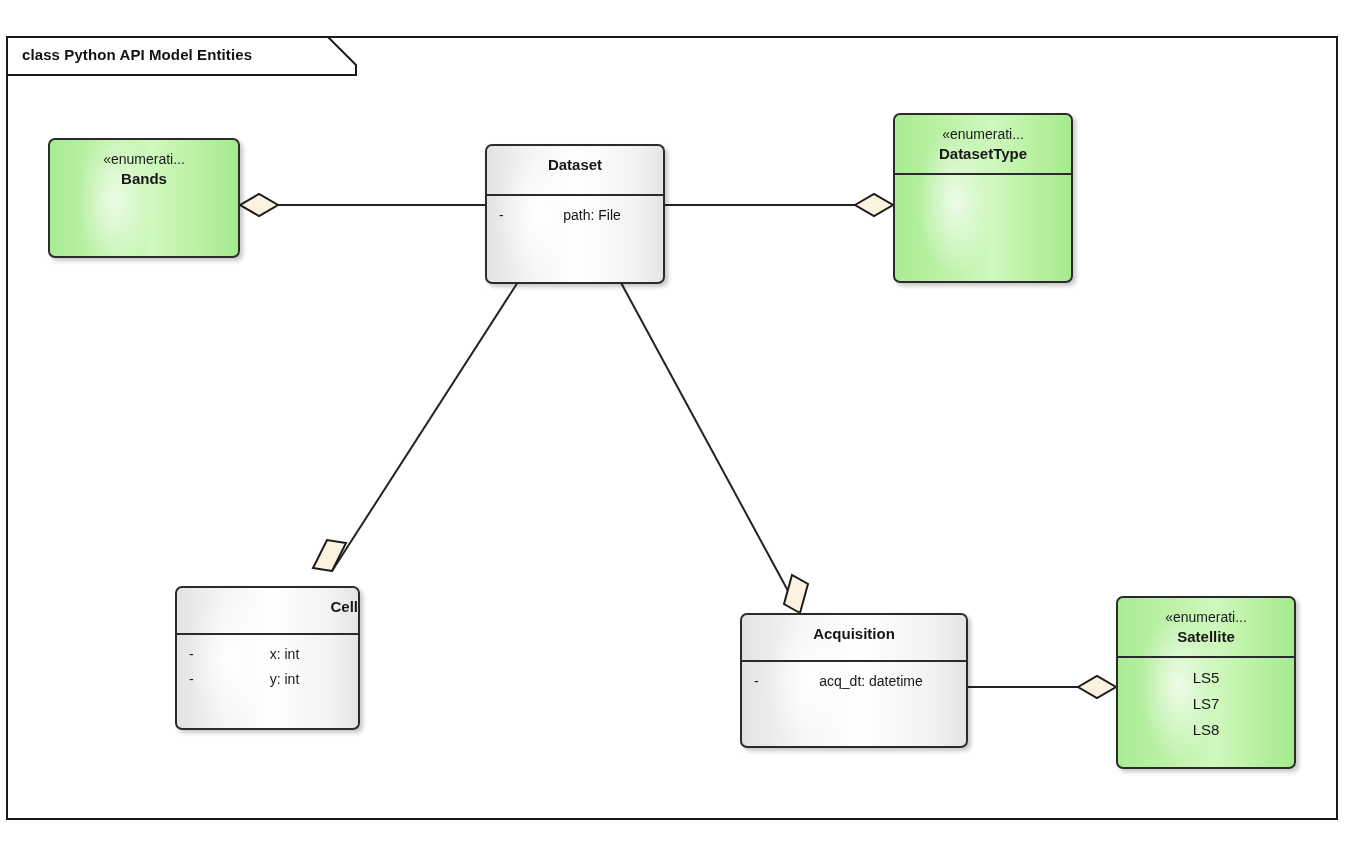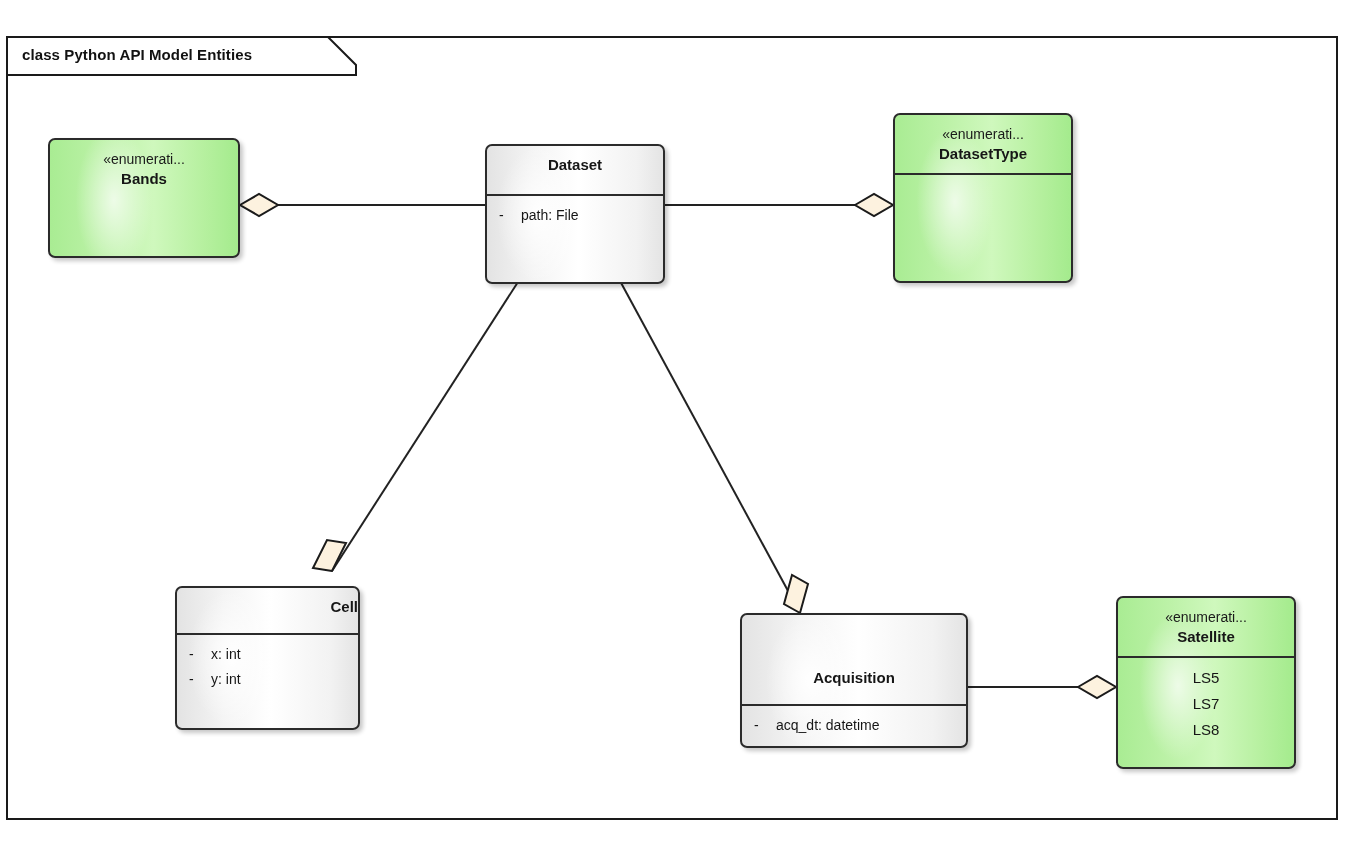--- a/index.html
+++ b/index.html
@@ -134,21 +134,21 @@
     line-height: 25px;
     white-space: nowrap;
     display: flex;
   }
   .attr .vis {
     width: 34px;
     padding-left: 12px;
     box-sizing: border-box;
     flex: 0 0 auto;
   }
-  .attr .sig { flex: 1 1 auto; }
+  .attr .sig { flex: 1 1 auto; text-align: center; }
 
   .lit {
     font-size: 15px;
     color: #161616;
     line-height: 26px;
     white-space: nowrap;
     text-align: center;
   }
 </style>
 </head>
@@ -222,21 +222,21 @@
         <span class="sig">x: int</span>
       </div>
       <div class="attr">
         <span class="vis">-</span>
         <span class="sig">y: int</span>
       </div>
     </div>
   </div>
 
   <div class="node cls" style="left:740px; top:613px; width:228px; height:135px;">
-    <div class="compartment head" style="height:45px;margin-top:44px;">
+    <div class="compartment head" style="height:45px;">
       <div class="cname">Acquisition</div>
     </div>
     <div class="sep"></div>
     <div class="compartment body">
       <div class="attr">
         <span class="vis">-</span>
         <span class="sig">acq_dt: datetime</span>
       </div>
     </div>
   </div>

